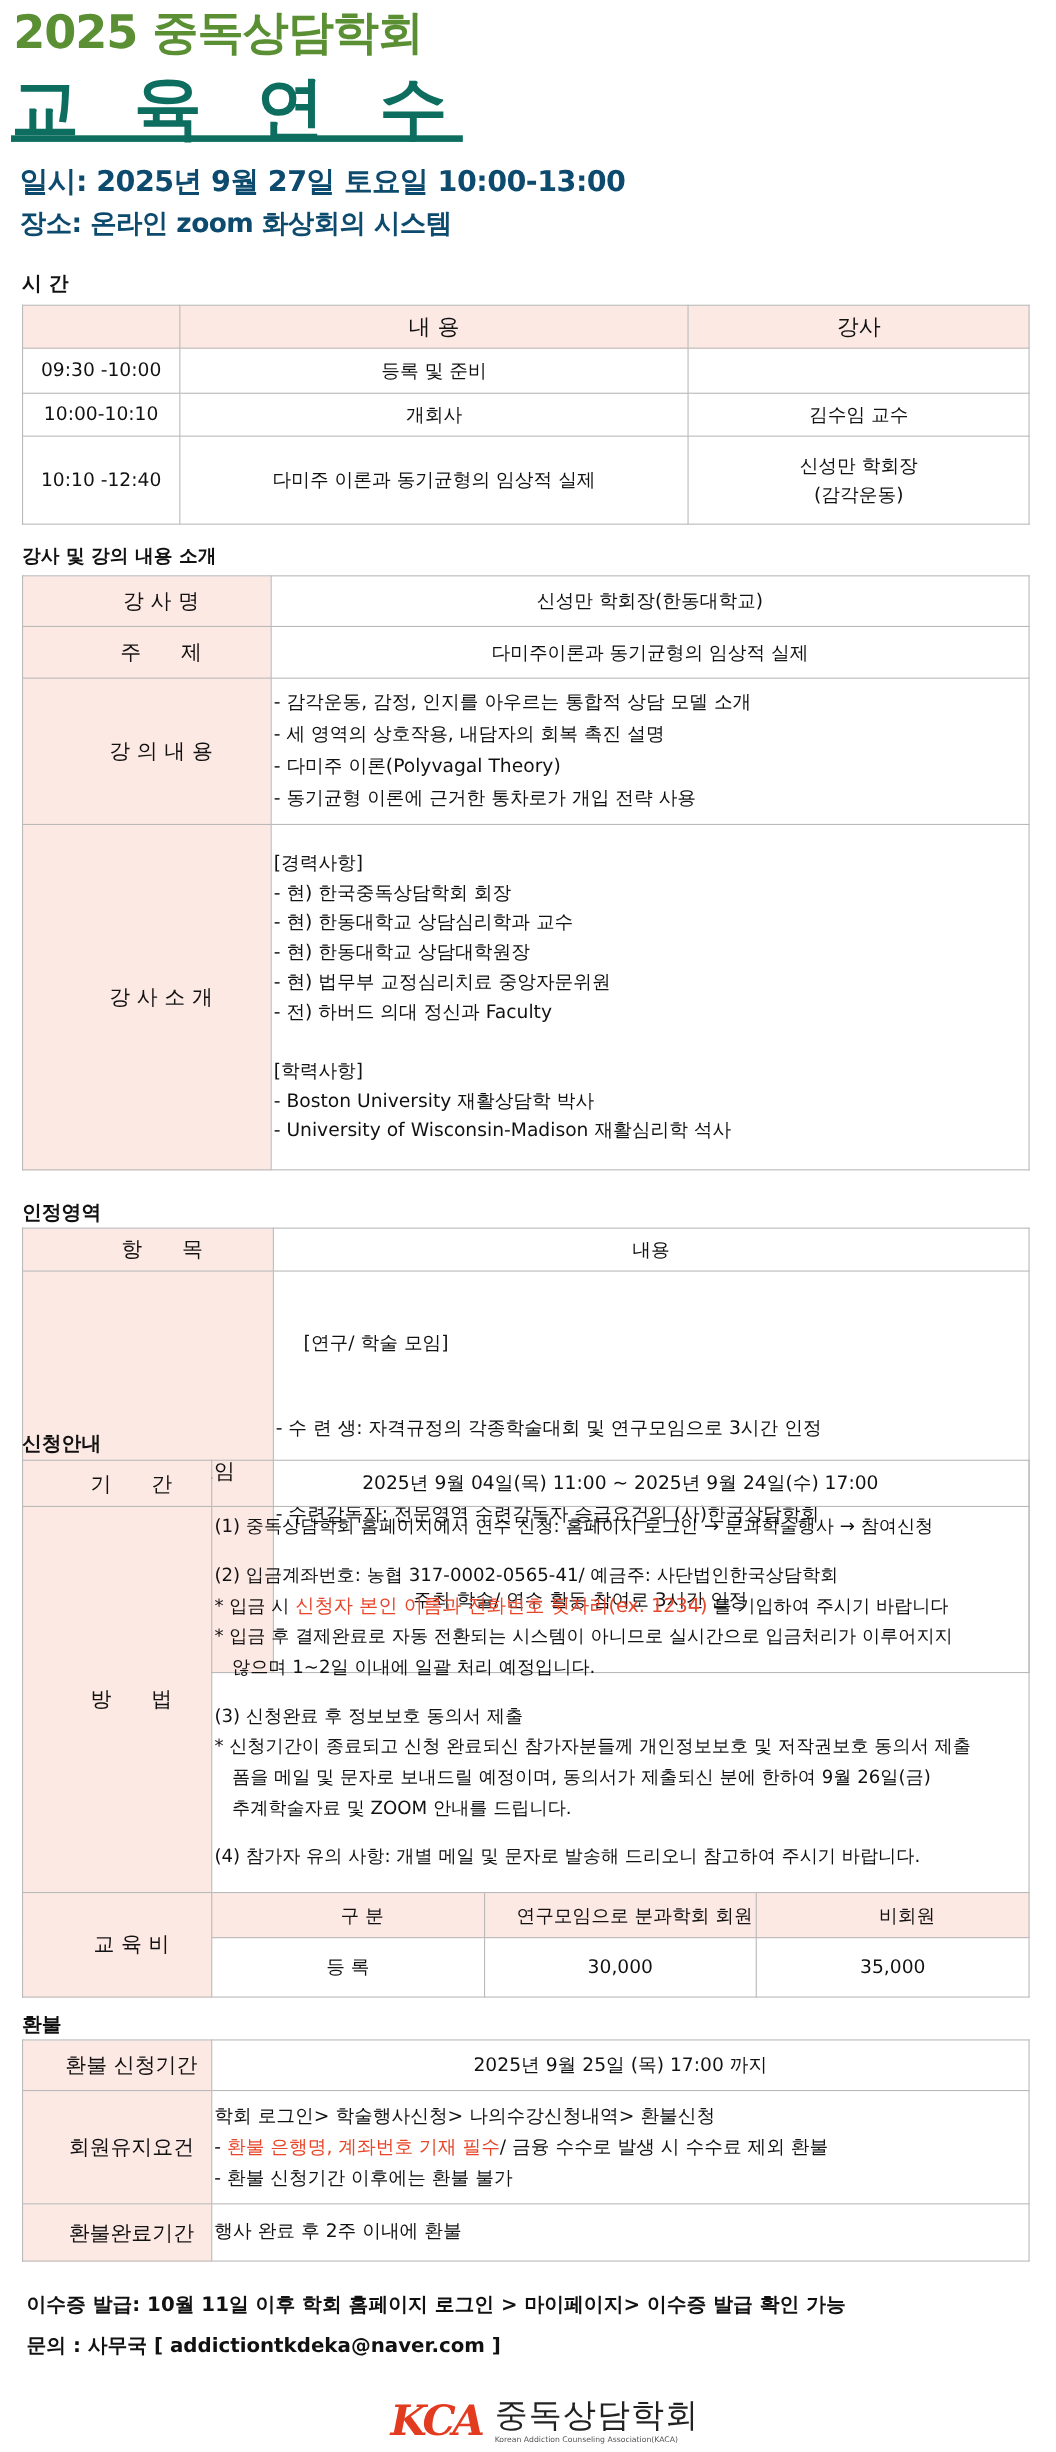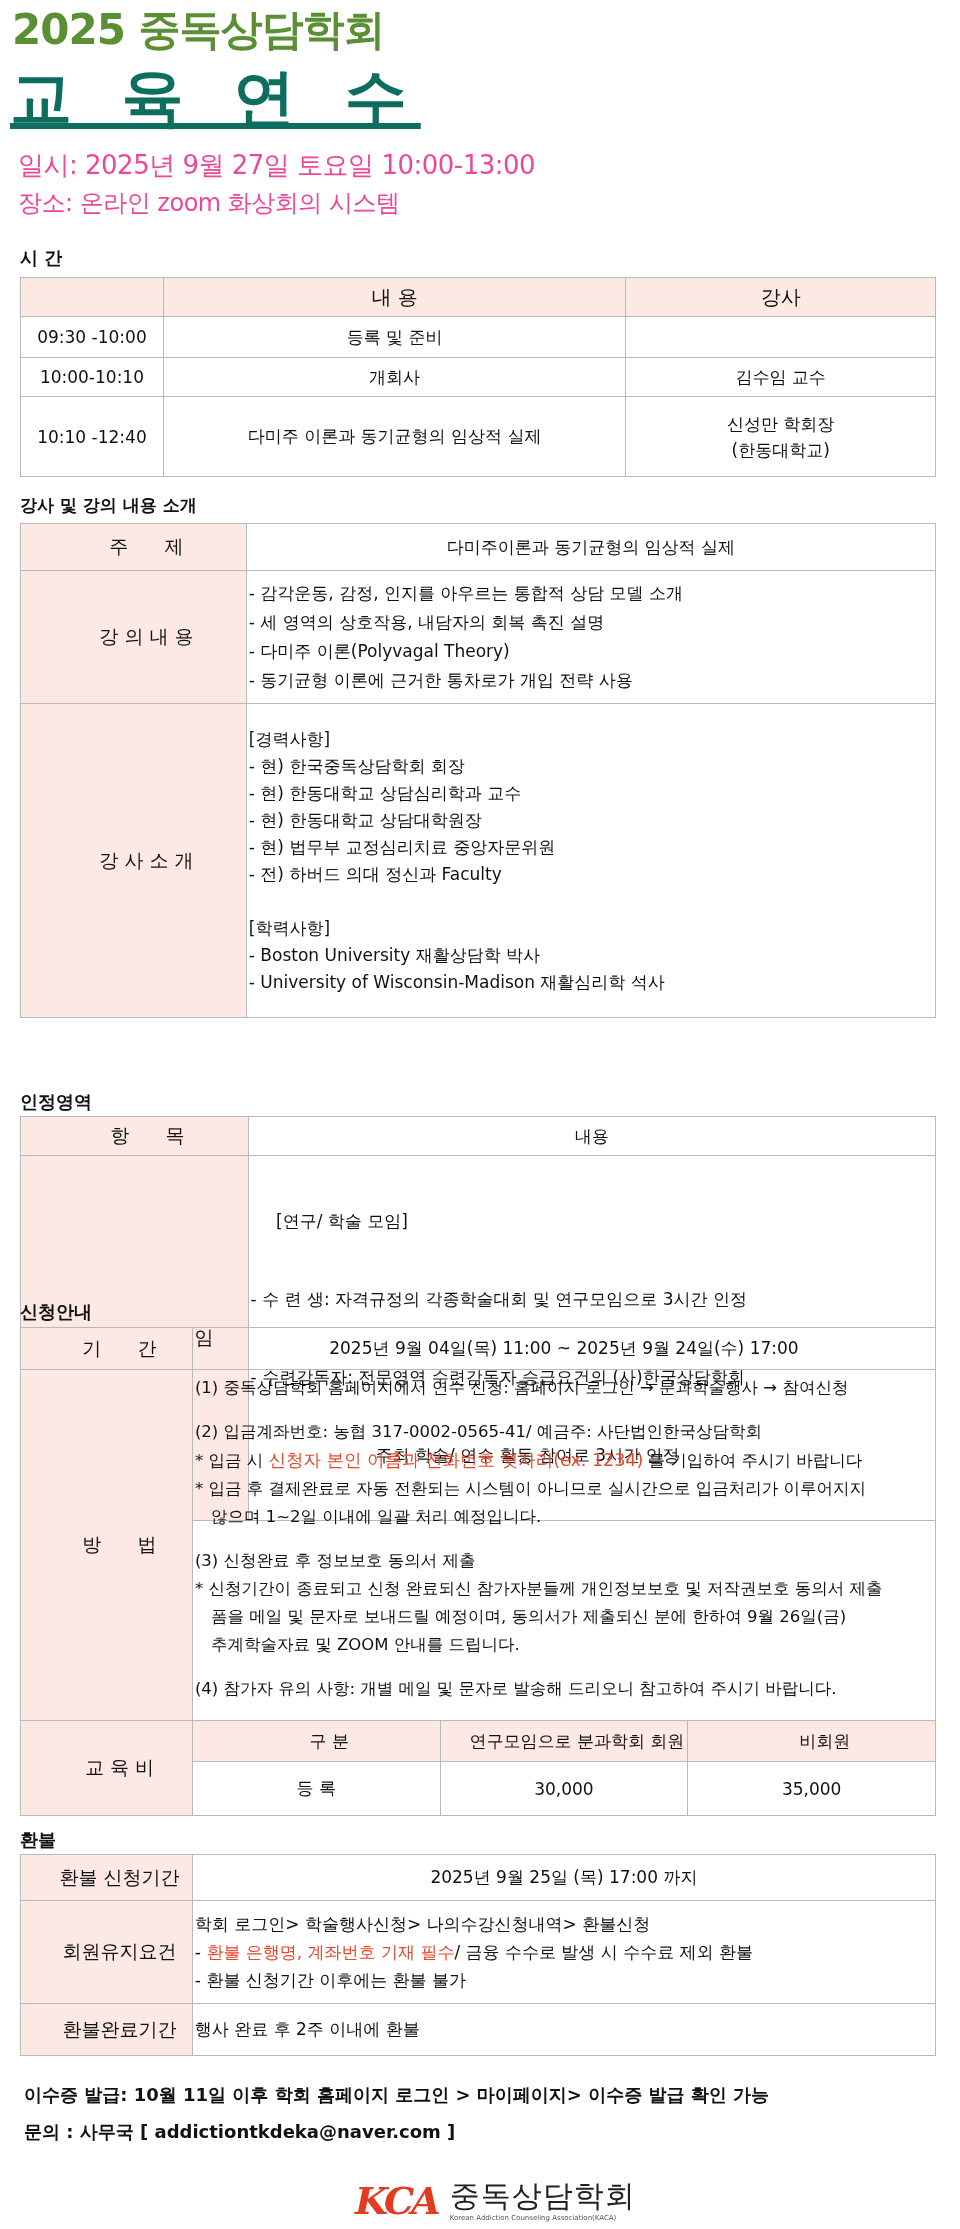--- a/index.html
+++ b/index.html
@@ -17,21 +17,21 @@
       letter-spacing: -1px;
     }
     .header-main {
       position: absolute; left: 10px; top: 56px;
       font-size: 62px; font-weight: bold; color: #0d6e60;
       letter-spacing: 14px;
       text-decoration: underline;
     }
     .info-line {
       position: absolute; left: 18px;
-      font-weight: normal; color: #ec4899;
+      font-weight: bold; color: #0c4a6e;
     }
     .info-date { top: 148px; font-size: 26px; letter-spacing: -0.5px; }
     .info-place { top: 187px; font-size: 24px; letter-spacing: -0.5px; }
     .section-title {
       position: absolute; left: 20px;
       font-size: 18px; font-weight: bold; color: #111;
     }
     table {
       position: absolute; left: 20px; width: 916px;
       border-collapse: collapse;
@@ -95,33 +95,37 @@
   <tr style="height:39px;margin-left:18px;">
     <td class="center">10:00-10:10</td>
     <td class="center">개회사</td>
     <td class="center">김수임 교수</td>
   </tr>
   <tr style="height:80px;">
     <td class="center">10:10 -12:40</td>
     <td class="center">다미주 이론과 동기균형의 임상적 실제</td>
     <td class="center" style="line-height:26px;">
       <div>신성만 학회장</div>
-      <div>(한동대학교)</div>
+      <div>(감각운동)</div>
     </td>
   </tr>
 </tbody>
   </table>
 
 <div class="section-title" style="top:494px;font-size:17px;">강사 및 강의 내용 소개</div>
 <table style="top:523px;">
   <colgroup>
       <col style="width:226px">
       <col style="width:690px">
     </colgroup>
   <tbody>
+      <tr style="height:46px;">
+    <td class="pink lbl">강 사 명</td>
+    <td class="center">신성만 학회장(한동대학교)</td>
+  </tr>
   <tr style="height:47px;">
     <td class="pink lbl" style="white-space:pre;">주      제</td>
     <td class="center">다미주이론과 동기균형의 임상적 실제</td>
   </tr>
   <tr style="height:133px;">
     <td class="pink lbl">강 의 내 용</td>
     <td class="lines" style="line-height:29px;">
       <div>- 감각운동, 감정, 인지를 아우르는 통합적 상담 모델 소개</div>
       <div>- 세 영역의 상호작용, 내담자의 회복 촉진 설명</div>
       <div>- 다미주 이론(Polyvagal Theory)</div>

